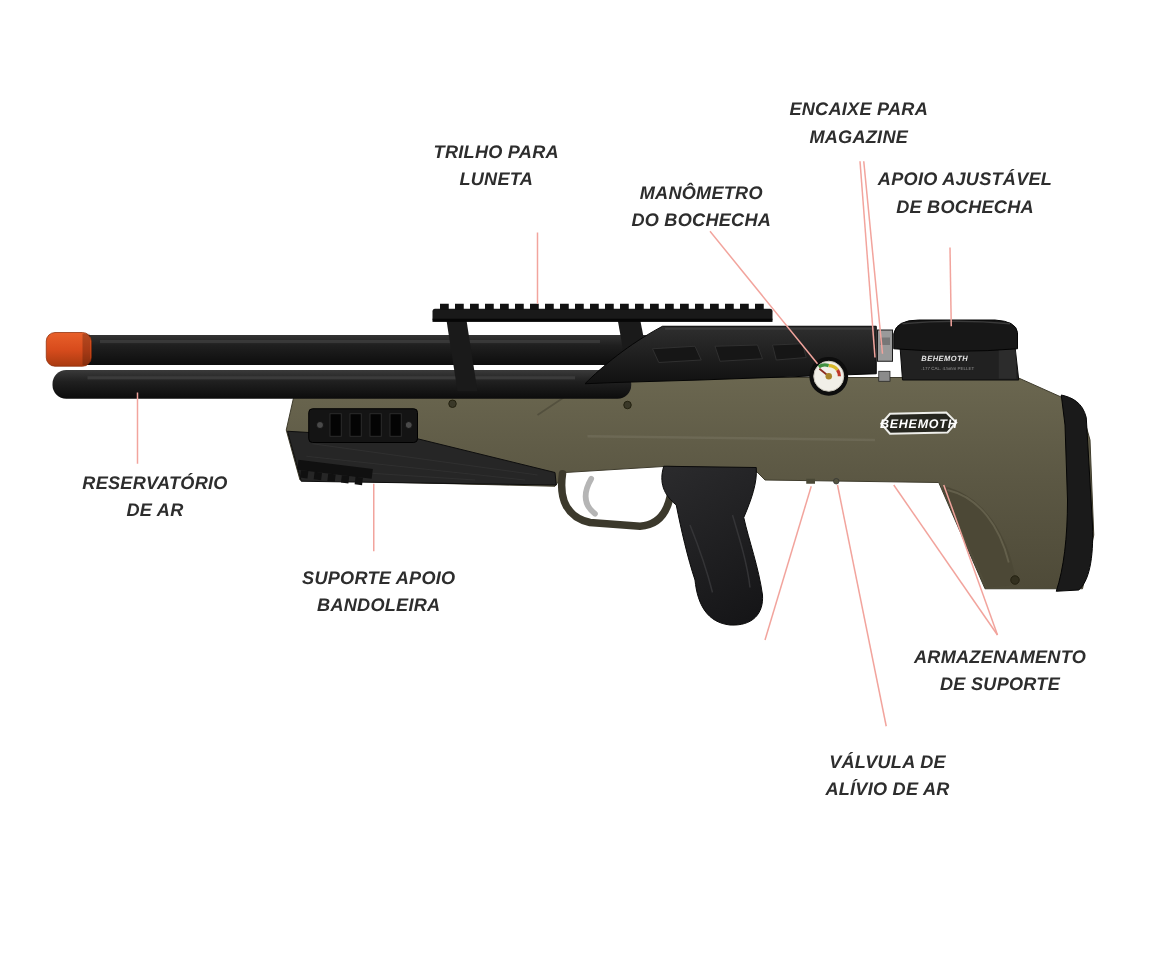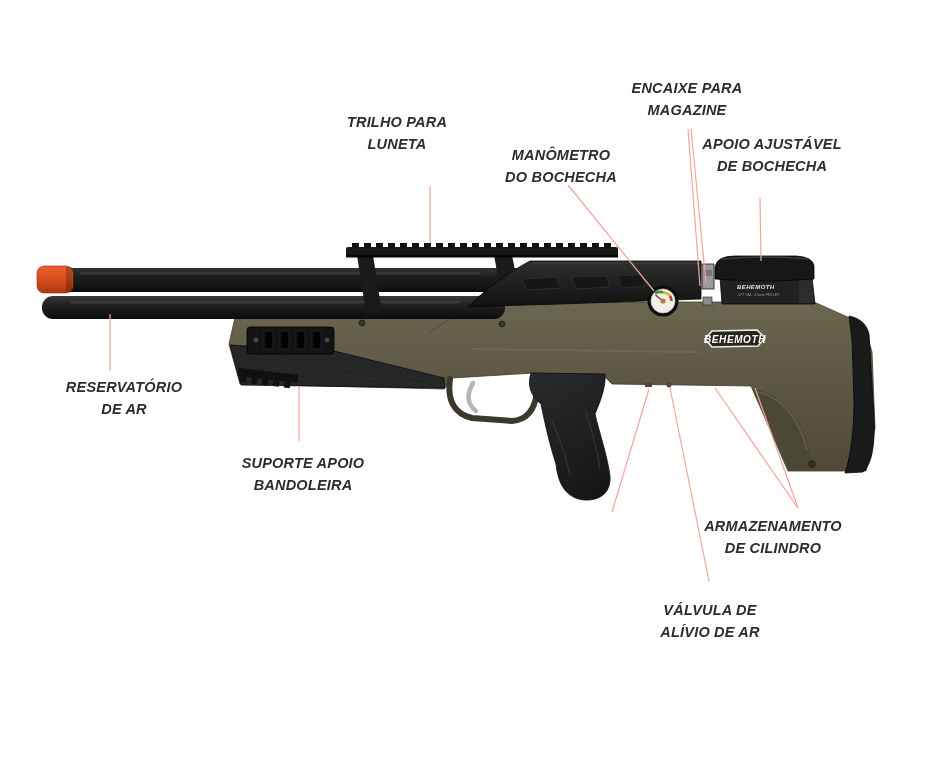--- a/index.html
+++ b/index.html
@@ -15,21 +15,21 @@
     letter-spacing:.2px; color:#2d2d2d;
   }
   .callout span { display:block;font-style:italic; }
   #co-scope-rail       { left:397px; top:111px; }
   #co-cylinder-gauge   { left:561px; top:144px; }
   #co-magazine-slot    { left:687px; top:77px;  }
   #co-cheek-rest       { left:772px; top:133px; }
   #co-air-reservoir    { left:112px; top:376px;margin-left:12px; }
   #co-sling-mount      { left:303px; top:452px; }
   #co-regulator-valve  { left:588px; top:519px; }
-  #co-magazine-storage { left:773px; top:515px; }
+  #co-magazine-storage { left:800px; top:515px; }
   #co-air-relief-valve { left:710px; top:599px; }
 </style>
 </head>
 <body>
 
 <div class="stage">
 
   <svg class="rifle-svg" width="936" height="770" viewBox="0 0 936 770">
     <defs>
       <linearGradient id="stockGrad" x1="0" y1="300" x2="0" y2="480" gradientUnits="userSpaceOnUse">
@@ -240,20 +240,20 @@
     <span>DE AR</span>
   </div>
   <div class="callout" id="co-sling-mount">
     <span>SUPORTE APOIO</span>
     <span>BANDOLEIRA</span>
   </div>
   <div class="callout" id="co-regulator-valve">
   </div>
   <div class="callout" id="co-magazine-storage">
     <span>ARMAZENAMENTO</span>
-    <span>DE CILINDRO</span>
+    <span>DE SUPORTE</span>
   </div>
   <div class="callout" id="co-air-relief-valve">
     <span>VÁLVULA DE</span>
     <span>ALÍVIO DE AR</span>
   </div>
 
 </div>
 
 </body></html>

